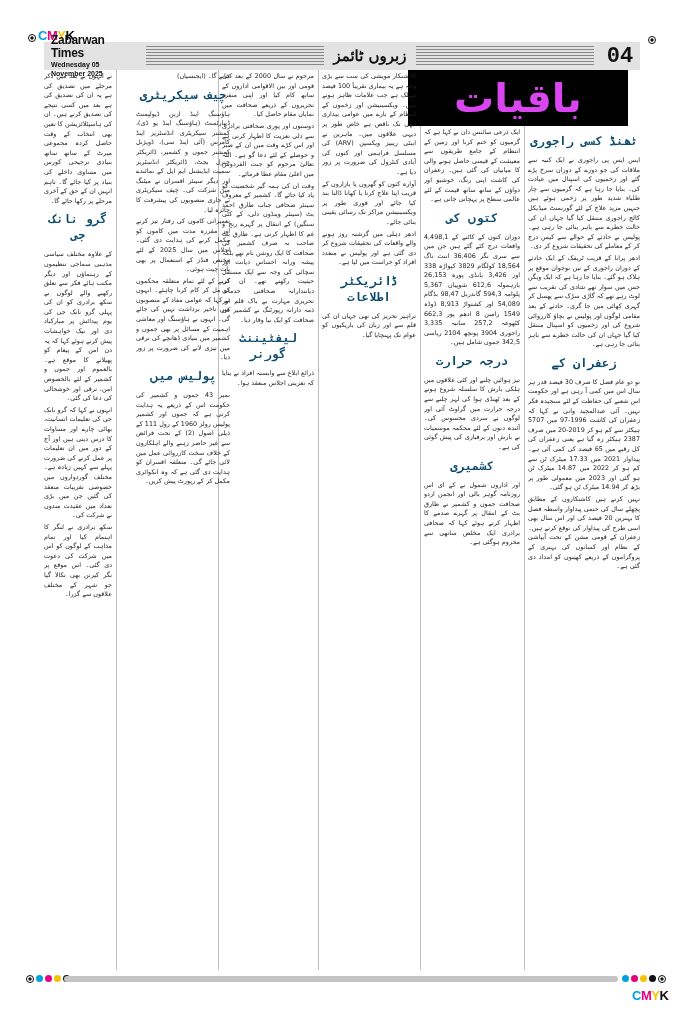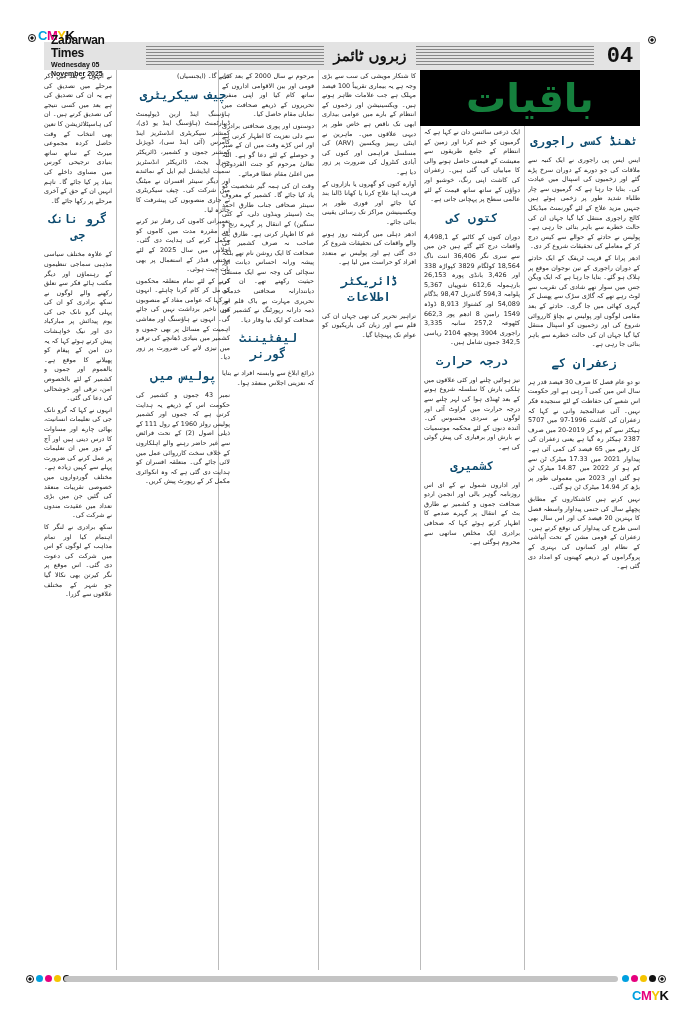--- a/index.html
+++ b/index.html
@@ -8,21 +8,21 @@
 .cmyk{position:absolute;font-family:"Liberation Sans",sans-serif;font-weight:bold;font-size:13px;letter-spacing:-0.5px}
 .cmyk .c{color:#00a0e0}.cmyk .m{color:#e6007e}.cmyk .y{color:#f5c400}.cmyk .k{color:#111}
 .header{position:absolute;left:44px;top:42px;width:596px;height:28px;background:#e3e3e3;display:flex;align-items:stretch}
 .hleft{width:96px;padding:1px 7px;display:flex;flex-direction:column;justify-content:center}
 .hname{font-family:"Liberation Sans",sans-serif;font-weight:bold;font-size:12px;line-height:13px;letter-spacing:-0.3px}
 .hdate{font-family:"Liberation Sans",sans-serif;font-weight:bold;font-size:7px;line-height:9px}
 .hlines{flex:1;margin:4px 6px;background:repeating-linear-gradient(to bottom,#888 0 1px,#e3e3e3 1px 3px)}
 .hlogo{width:80px;display:flex;align-items:center;justify-content:center;font-family:"DejaVu Serif",serif;font-size:15px;font-weight:bold;direction:rtl}
 .hlines2{flex:1;margin:4px 6px;background:repeating-linear-gradient(to bottom,#888 0 1px,#e3e3e3 1px 3px)}
 .hpage{width:40px;font-family:Liberation Mono, monospace;font-weight:bold;font-size:22px;display:flex;align-items:center;justify-content:center}
-.banner{position:absolute;left:420px;top:70px;width:220px;height:56px;background:#000;color:#15803d;font-family:"DejaVu Sans",sans-serif;font-weight:bold;font-size:40px;line-height:56px;text-align:center;direction:rtl}
+.banner{position:absolute;left:408px;top:70px;width:220px;height:56px;background:#000;color:#d946ef;font-family:"DejaVu Sans",sans-serif;font-weight:bold;font-size:40px;line-height:56px;text-align:center;direction:rtl}
 .col{position:absolute;direction:rtl;font-family:"DejaVu Sans",sans-serif;font-size:6.4px;line-height:9.6px;text-align:justify;color:#222;overflow:hidden}
 .col p{margin-bottom:2px}
 .col h3{font-family:Liberation Mono, monospace;font-size:12px;font-weight:bold;text-align:center;margin:6px 0 6px;line-height:16px;color:#0c4a6e}
 .rule{position:absolute;top:70px;width:1px;height:900px;background:#bbb}
 .bottombar{position:absolute;left:64px;top:976px;width:554px;height:6px;background:#c4c4c4;border-radius:3px}
 .dots{position:absolute;top:975px;display:flex;gap:2px}
 .dot{width:7px;height:7px;border-radius:50%}
 </style>
 </head>
 <body>

